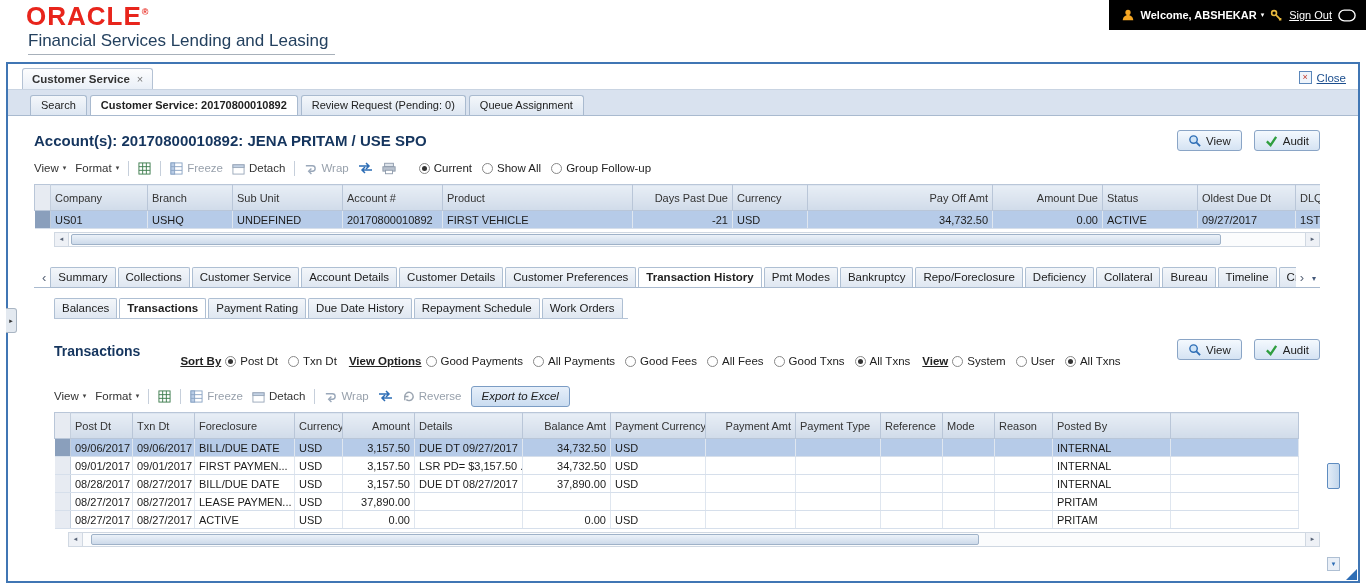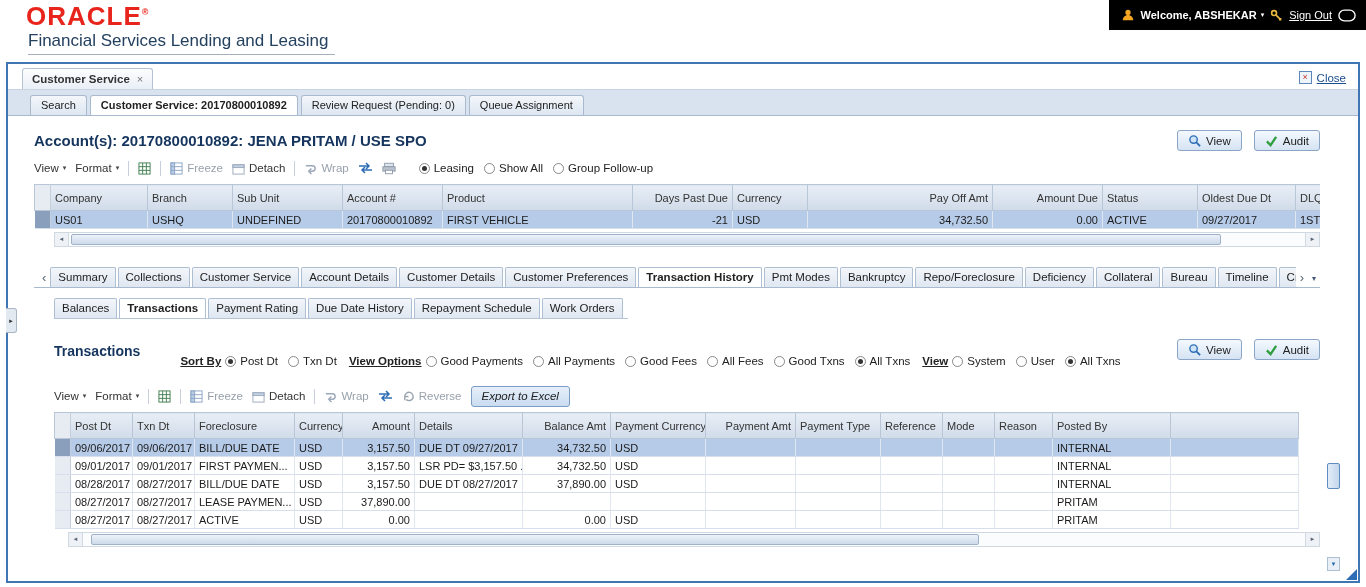--- a/index.html
+++ b/index.html
@@ -230,21 +230,21 @@
         <span class="tb-ic">
             <svg width="14" height="13" viewBox="0 0 16 14">
               <rect x="3" y="1" width="10" height="4" fill="#dfe5ec" stroke="#8a97a8"></rect>
               <rect x="1" y="5" width="14" height="5" fill="#b9c2ce" stroke="#8a97a8"></rect>
               <rect x="4" y="9" width="8" height="4" fill="#fff" stroke="#8a97a8"></rect>
             </svg>
           </span>
         <span class="radio-group" id="acct-filters" style="margin-left:14px;">
             <label class="radio-item">
               <span class="radio checked"></span>
-              <span>Leasing</span>
+              <span>Current</span>
             </label>
             <label class="radio-item">
               <span class="radio"></span>
               <span>Show All</span>
             </label>
             <label class="radio-item">
               <span class="radio"></span>
               <span>Group Follow-up</span>
             </label>
           </span>

